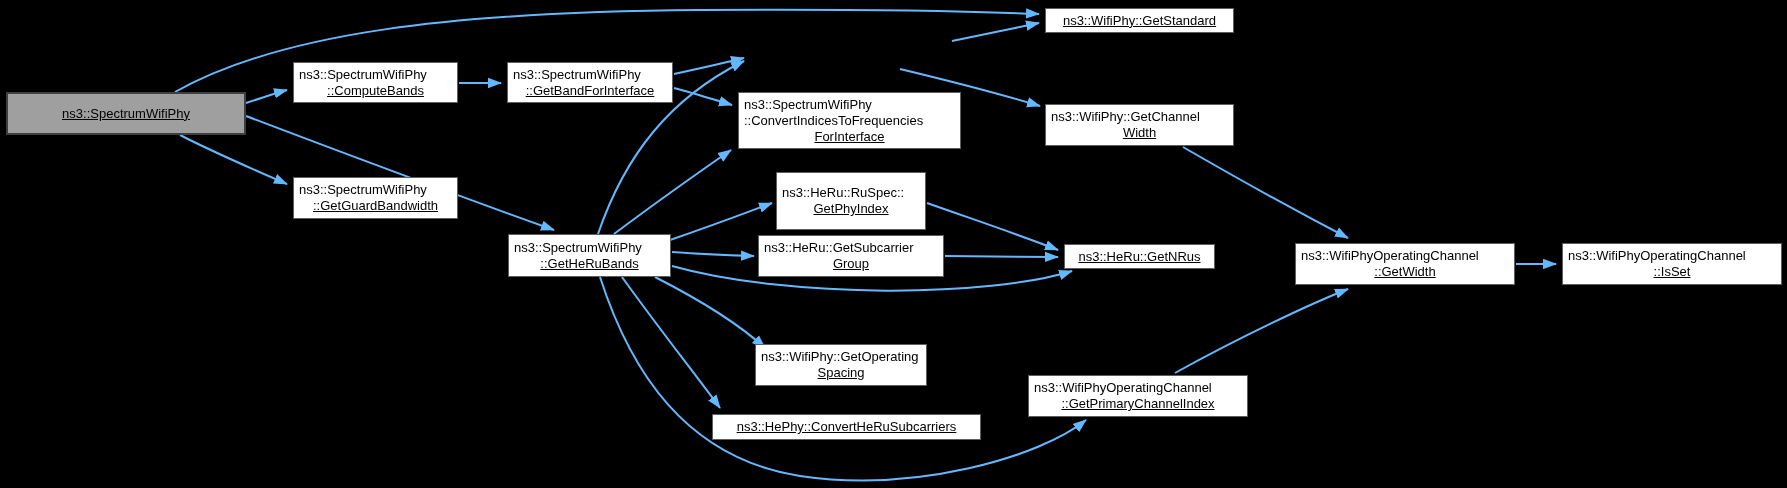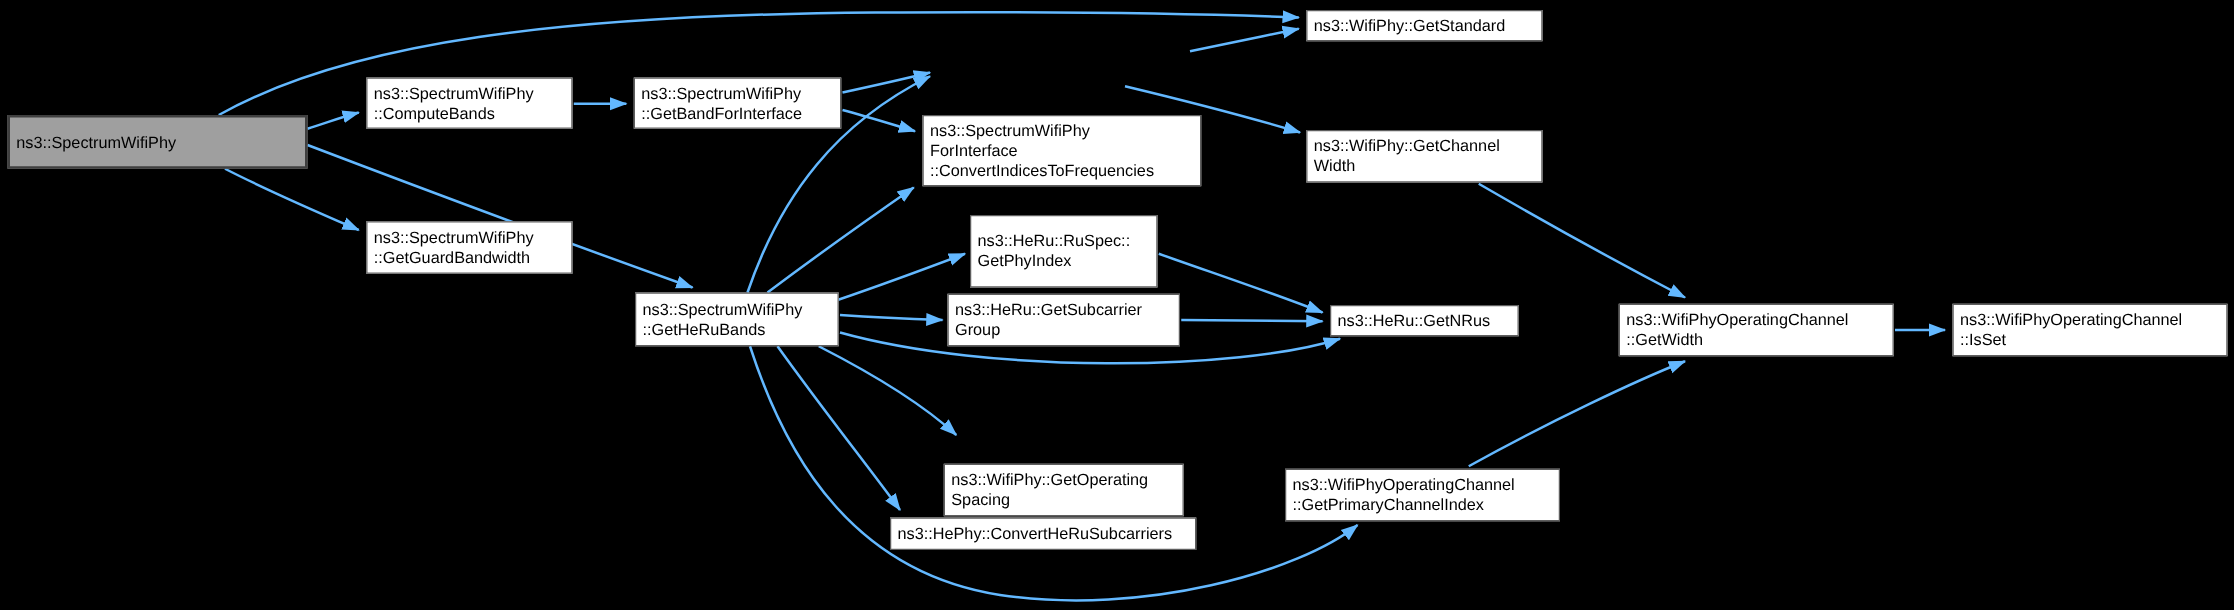--- a/index.html
+++ b/index.html
@@ -4,21 +4,21 @@
 <style>
   html,body{margin:0;padding:0;background:#000;}
   #canvas{position:relative;width:1787px;height:488px;background:#000;overflow:hidden;
           font-family:"Liberation Sans",sans-serif;}
   #edges{position:absolute;left:0;top:0;width:1787px;height:488px;}
   .edge{fill:none;stroke:#63b8ff;stroke-width:2;}
   .node{position:absolute;background:#ffffff;border:1.5px solid #5e5e5e;box-sizing:border-box;
         display:flex;flex-direction:column;justify-content:center;
         color:#000;font-size:13px;cursor:pointer;}
   .node .ln{display:block;line-height:16px;padding:0 5px;text-align:left;white-space:nowrap;}
-  .node .ln:last-child{text-align:left;}
+  .node .ln:last-child{text-align:center;text-decoration:underline;}
   .node.hl{background:#9f9f9f;border:2px solid #3f3f3f;cursor:default;}
 </style>
 </head>
 <body>
 
 <div id="canvas">
 
   <svg id="edges" viewBox="0 0 1787 488" xmlns="http://www.w3.org/2000/svg">
     <defs>
       <marker id="arrow" markerUnits="userSpaceOnUse" markerWidth="15" markerHeight="12" refX="13" refY="6" orient="auto">
@@ -63,22 +63,22 @@
     <span class="ln">::GetBandForInterface</span>
   </div>
 
 
   <div class="node" style="left:1045px;top:8px;width:189px;height:25px">
     <span class="ln">ns3::WifiPhy::GetStandard</span>
   </div>
 
   <div class="node" style="left:738px;top:92px;width:223px;height:57px">
     <span class="ln">ns3::SpectrumWifiPhy</span>
+    <span class="ln">::ConvertIndicesToFrequencies</span>
     <span class="ln">ForInterface</span>
-    <span class="ln">::ConvertIndicesToFrequencies</span>
   </div>
 
   <div class="node" style="left:1045px;top:104px;width:189px;height:42px">
     <span class="ln">ns3::WifiPhy::GetChannel</span>
     <span class="ln">Width</span>
   </div>
 
   <div class="node" style="left:293px;top:177px;width:165px;height:42px">
     <span class="ln">ns3::SpectrumWifiPhy</span>
     <span class="ln">::GetGuardBandwidth</span>
@@ -96,26 +96,26 @@
 
   <div class="node" style="left:758px;top:235px;width:186px;height:42px">
     <span class="ln">ns3::HeRu::GetSubcarrier</span>
     <span class="ln">Group</span>
   </div>
 
   <div class="node" style="left:1064px;top:244px;width:151px;height:25px">
     <span class="ln">ns3::HeRu::GetNRus</span>
   </div>
 
-  <div class="node" style="left:755px;top:371px;width:192px;height:42px">
+  <div class="node" style="left:755px;top:344px;width:172px;height:42px">
     <span class="ln">ns3::WifiPhy::GetOperating</span>
     <span class="ln">Spacing</span>
   </div>
 
-  <div class="node" style="left:712px;top:414px;width:245px;height:26px">
+  <div class="node" style="left:712px;top:414px;width:269px;height:26px">
     <span class="ln">ns3::HePhy::ConvertHeRuSubcarriers</span>
   </div>
 
   <div class="node" style="left:1028px;top:375px;width:220px;height:42px">
     <span class="ln">ns3::WifiPhyOperatingChannel</span>
     <span class="ln">::GetPrimaryChannelIndex</span>
   </div>
 
   <div class="node" style="left:1295px;top:243px;width:220px;height:42px">
     <span class="ln">ns3::WifiPhyOperatingChannel</span>

